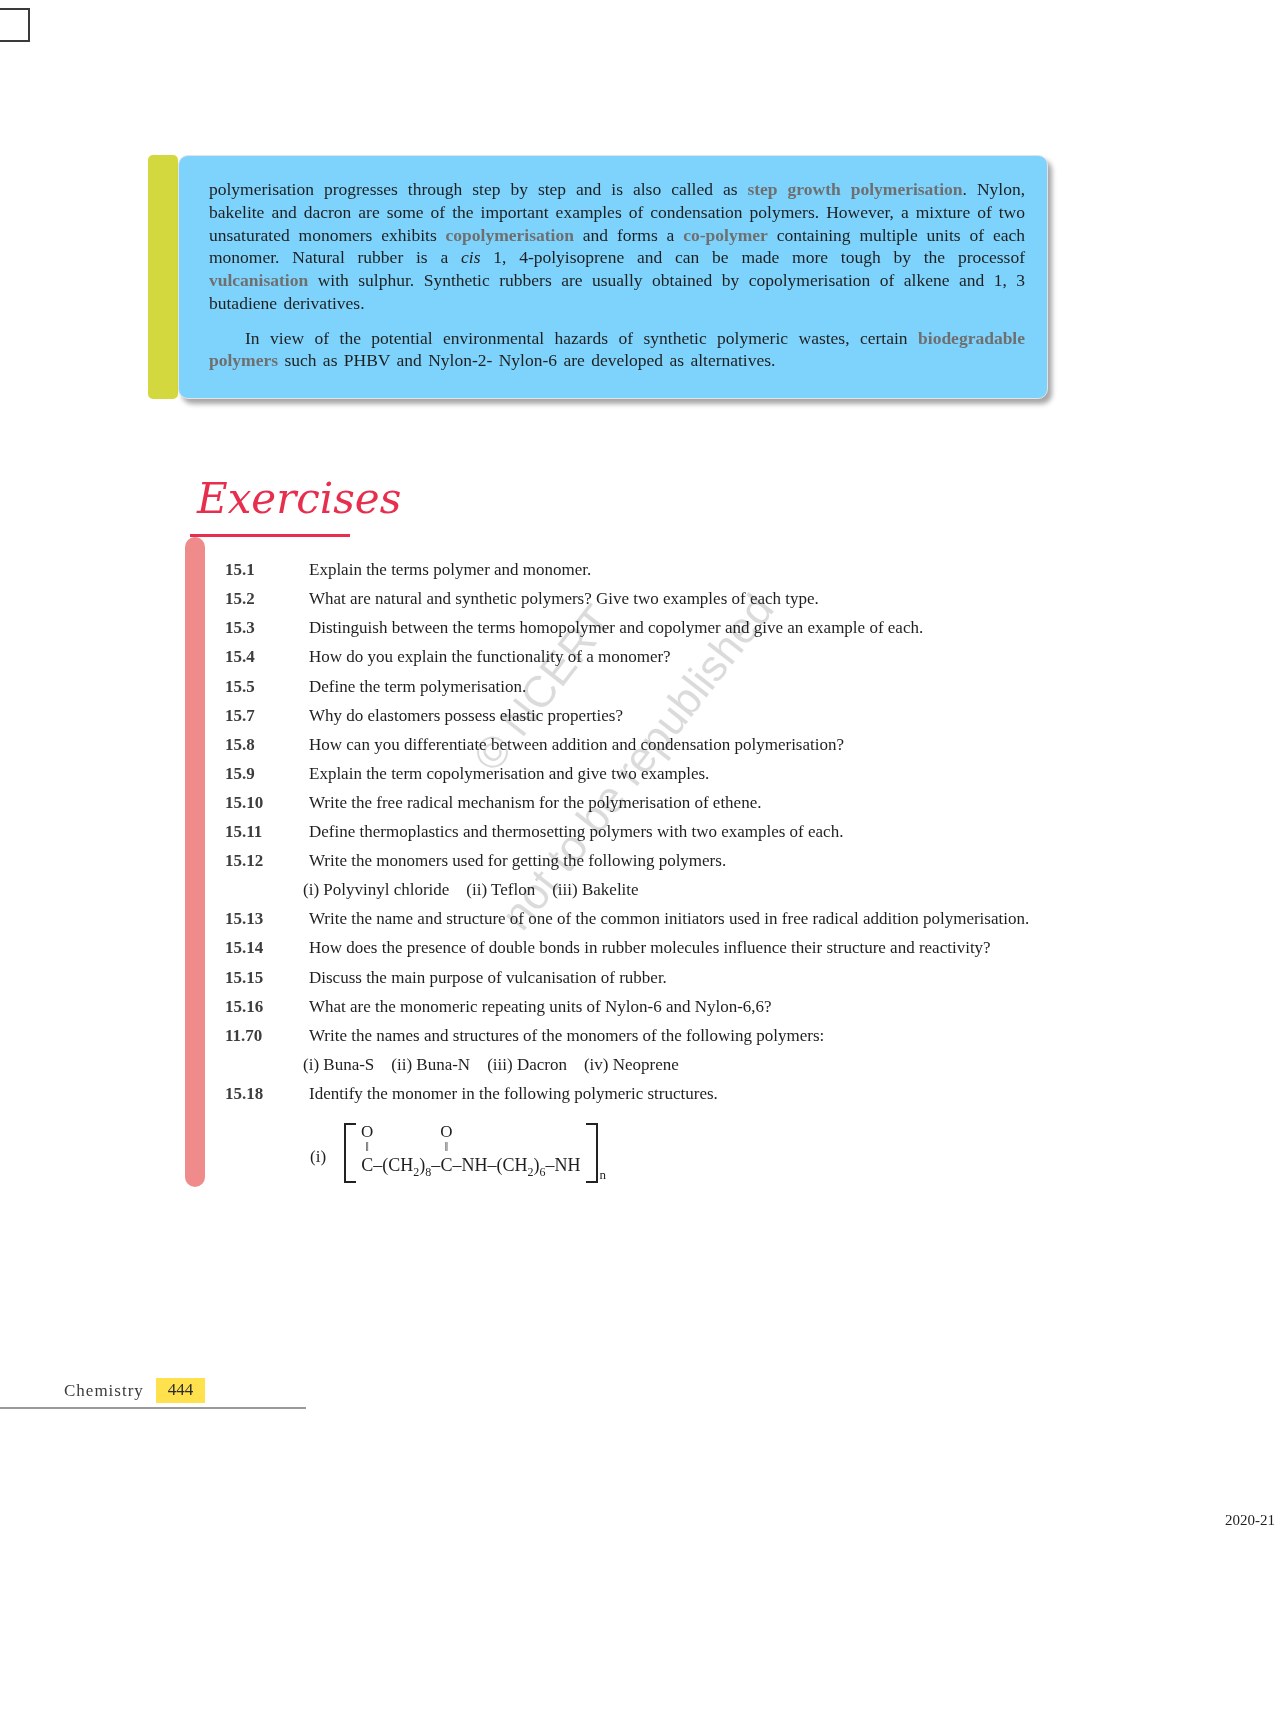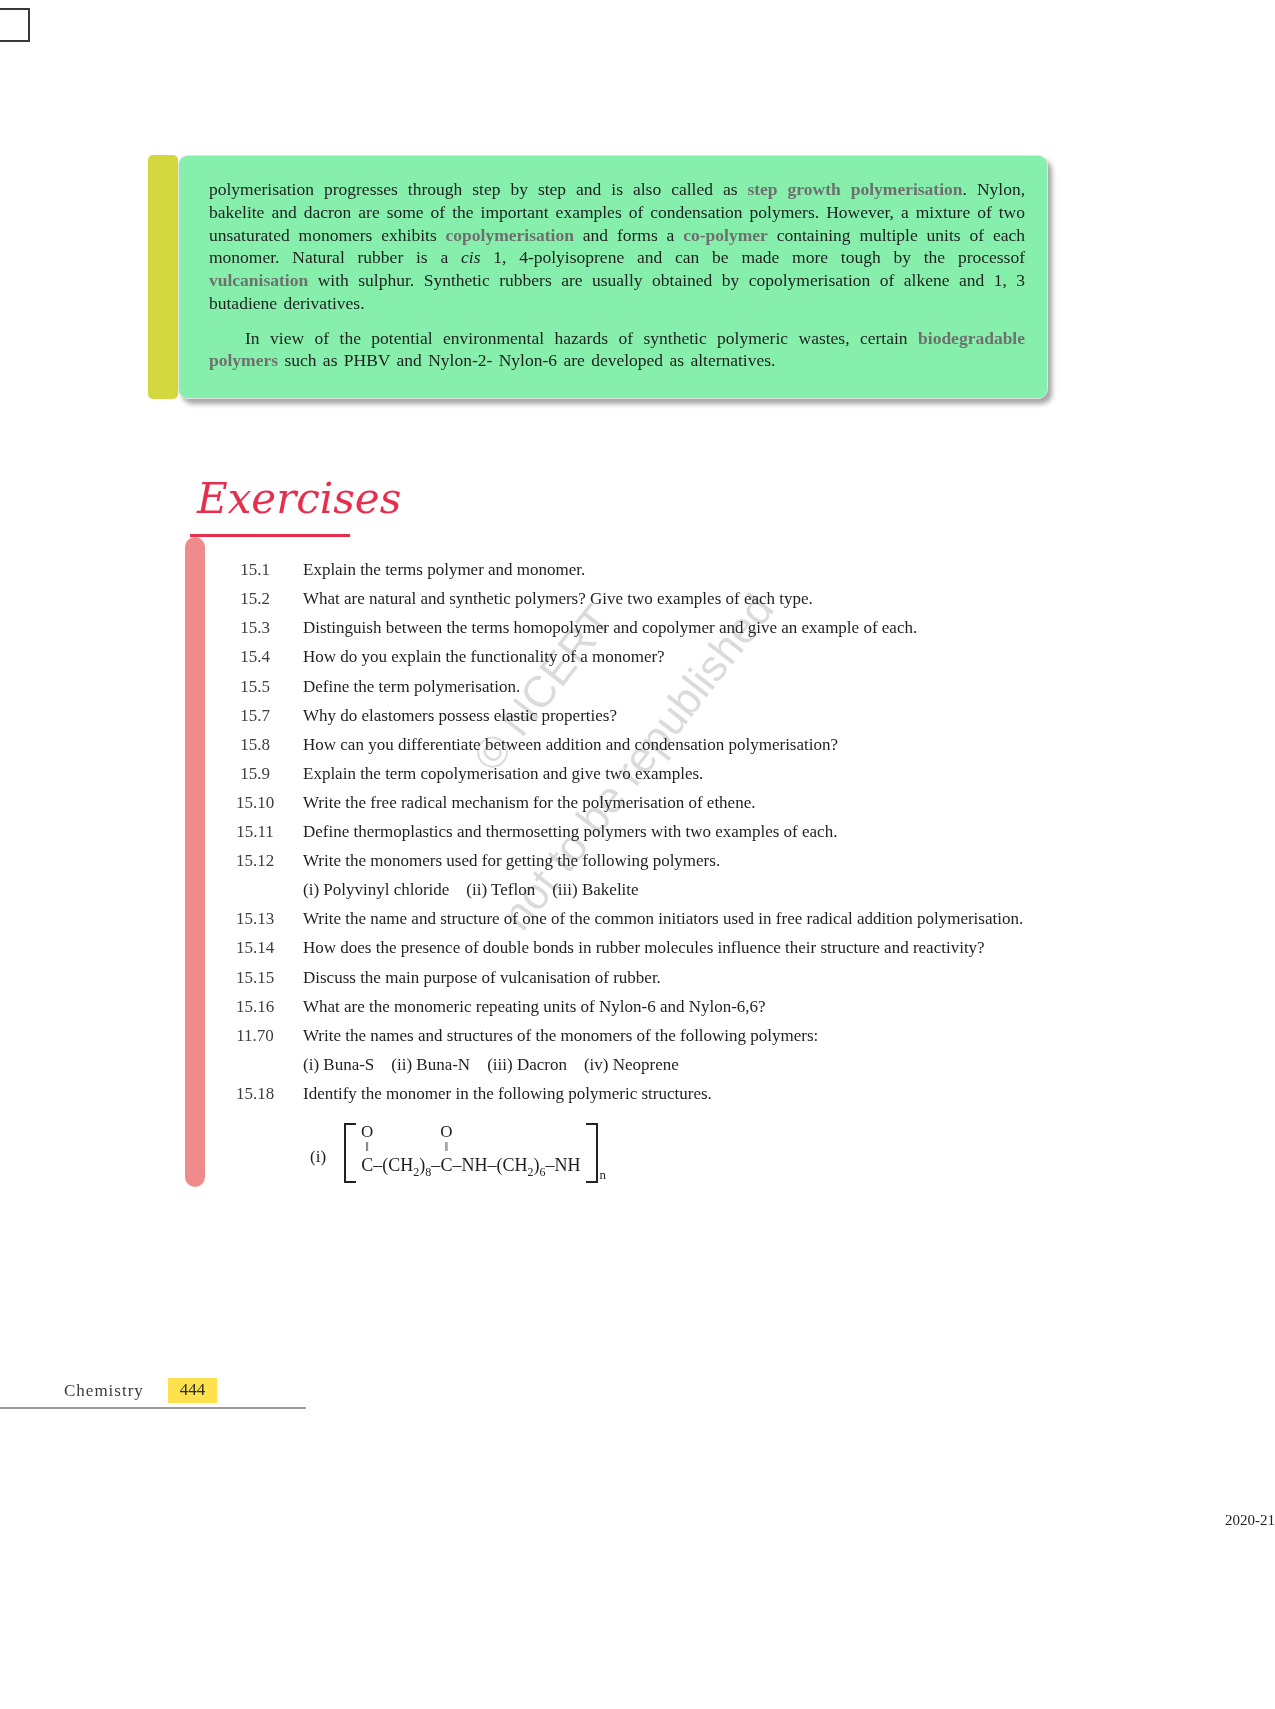--- a/index.html
+++ b/index.html
@@ -12,39 +12,39 @@
   
   .watermark{position:absolute;left:300px;top:640px;width:580px;transform:rotate(-52deg);
              text-align:center;z-index:0;pointer-events:none;}
   .watermark div{font-family:"Liberation Sans","DejaVu Sans",sans-serif;font-size:44px;
                  color:#8a8a8a;opacity:.30;white-space:nowrap;}
   .watermark div:first-child{margin-bottom:70px;}
 
   
   .summary-wrap{position:absolute;left:148px;top:155px;width:900px;display:flex;z-index:1;}
   .summary-accent{width:30px;background:var(--accent-green,#d3d83e);border-radius:5px;flex-shrink:0;}
-  .summary-box{flex:1;background:#86efac;border:1px solid #e3e3e3;border-radius:10px;
+  .summary-box{flex:1;background:#7dd3fc;border:1px solid #e3e3e3;border-radius:10px;
                box-shadow:4px 5px 5px rgba(0,0,0,.35);padding:22px 22px 26px 30px;}
   .para{margin:0;text-align:justify;font-size:17.5px;line-height:1.3;word-spacing:2px;}
   .para.indent{text-indent:36px;margin-top:12px;}
   .seg-b{font-weight:bold;color:#6f6f6f;}
   .seg-i{font-style:italic;}
   sub{font-size:11px;line-height:0;}
 
   
   .exercises{position:absolute;left:185px;top:476px;width:868px;z-index:1;}
   .ex-title{margin:0 0 12px 12px;font-family:"DejaVu Serif","Liberation Serif",serif;
             font-style:italic;font-weight:normal;font-size:42px;line-height:1.1;
             color:var(--title-red,#e82e4d);}
   .ex-underline{width:160px;border-bottom:3px solid var(--title-red,#e82e4d);margin:1px 0 0 5px;}
   .ex-body{display:flex;margin-top:0;}
   .ex-accent{width:20px;border-radius:10px;background:var(--accent-pink,#ef8b8b);margin-right:20px;flex-shrink:0;}
   .ex-col{flex:1;padding-top:22px;padding-bottom:10px;}
   .ex-item{display:flex;margin-bottom:7px;font-size:17px;line-height:1.3;}
-  .ex-num{width:60px;text-align:center;font-weight:normal;color:#3d3d3d;margin-right:18px;flex-shrink:0;}
+  .ex-num{width:60px;text-align:left;font-weight:bold;color:#3d3d3d;margin-right:24px;flex-shrink:0;}
   .ex-text{flex:1;text-align:justify;}
   .ex-subline{margin:0 0 7px 78px;font-size:17px;line-height:1.3;}
 
   
   .formula{display:flex;align-items:flex-end;margin:18px 0 0 85px;font-size:18px;z-index:1;}
   .f-label{margin-right:18px;margin-bottom:10px;font-size:17px;}
   .bracket{width:10px;height:56px;flex-shrink:0;}
   .bracket.left{border-left:2px solid #222;border-top:2px solid #222;border-bottom:2px solid #222;
                 margin-right:5px;margin-bottom:-6px;}
   .bracket.right{border-right:2px solid #222;border-top:2px solid #222;border-bottom:2px solid #222;
@@ -55,21 +55,21 @@
   .f-top{font-size:17px;line-height:1;}
   .f-bond{font-size:12px;line-height:1;margin:1px 0 2px;}
   .f-text{white-space:pre;line-height:1.2;}
   .f-text sub{font-size:12px;}
   .f-n{font-size:13px;margin-left:2px;margin-bottom:-6px;}
 
   
   .footer{position:absolute;left:0;top:1378px;width:306px;z-index:1;}
   .footer-line{display:flex;align-items:center;padding-left:64px;}
   .footer-subject{font-size:17px;letter-spacing:1px;color:#3c3c3c;}
-  .footer-page{background:var(--highlight-yellow,#ffe14d);padding:2px 12px 3px;margin-left:24px;
+  .footer-page{background:var(--highlight-yellow,#ffe14d);padding:2px 12px 3px;margin-left:12px;
                font-size:17px;color:#2b2b2b;}
   .footer-rule{border-bottom:2px solid #9a9a9a;margin-top:4px;}
 
   .year{position:absolute;top:1512px;left:0;width:100%;text-align:right;font-size:15px;
         color:#1f1f1f;z-index:1;}
 </style>
 </head>
 <body>
 
 <div class="page">

